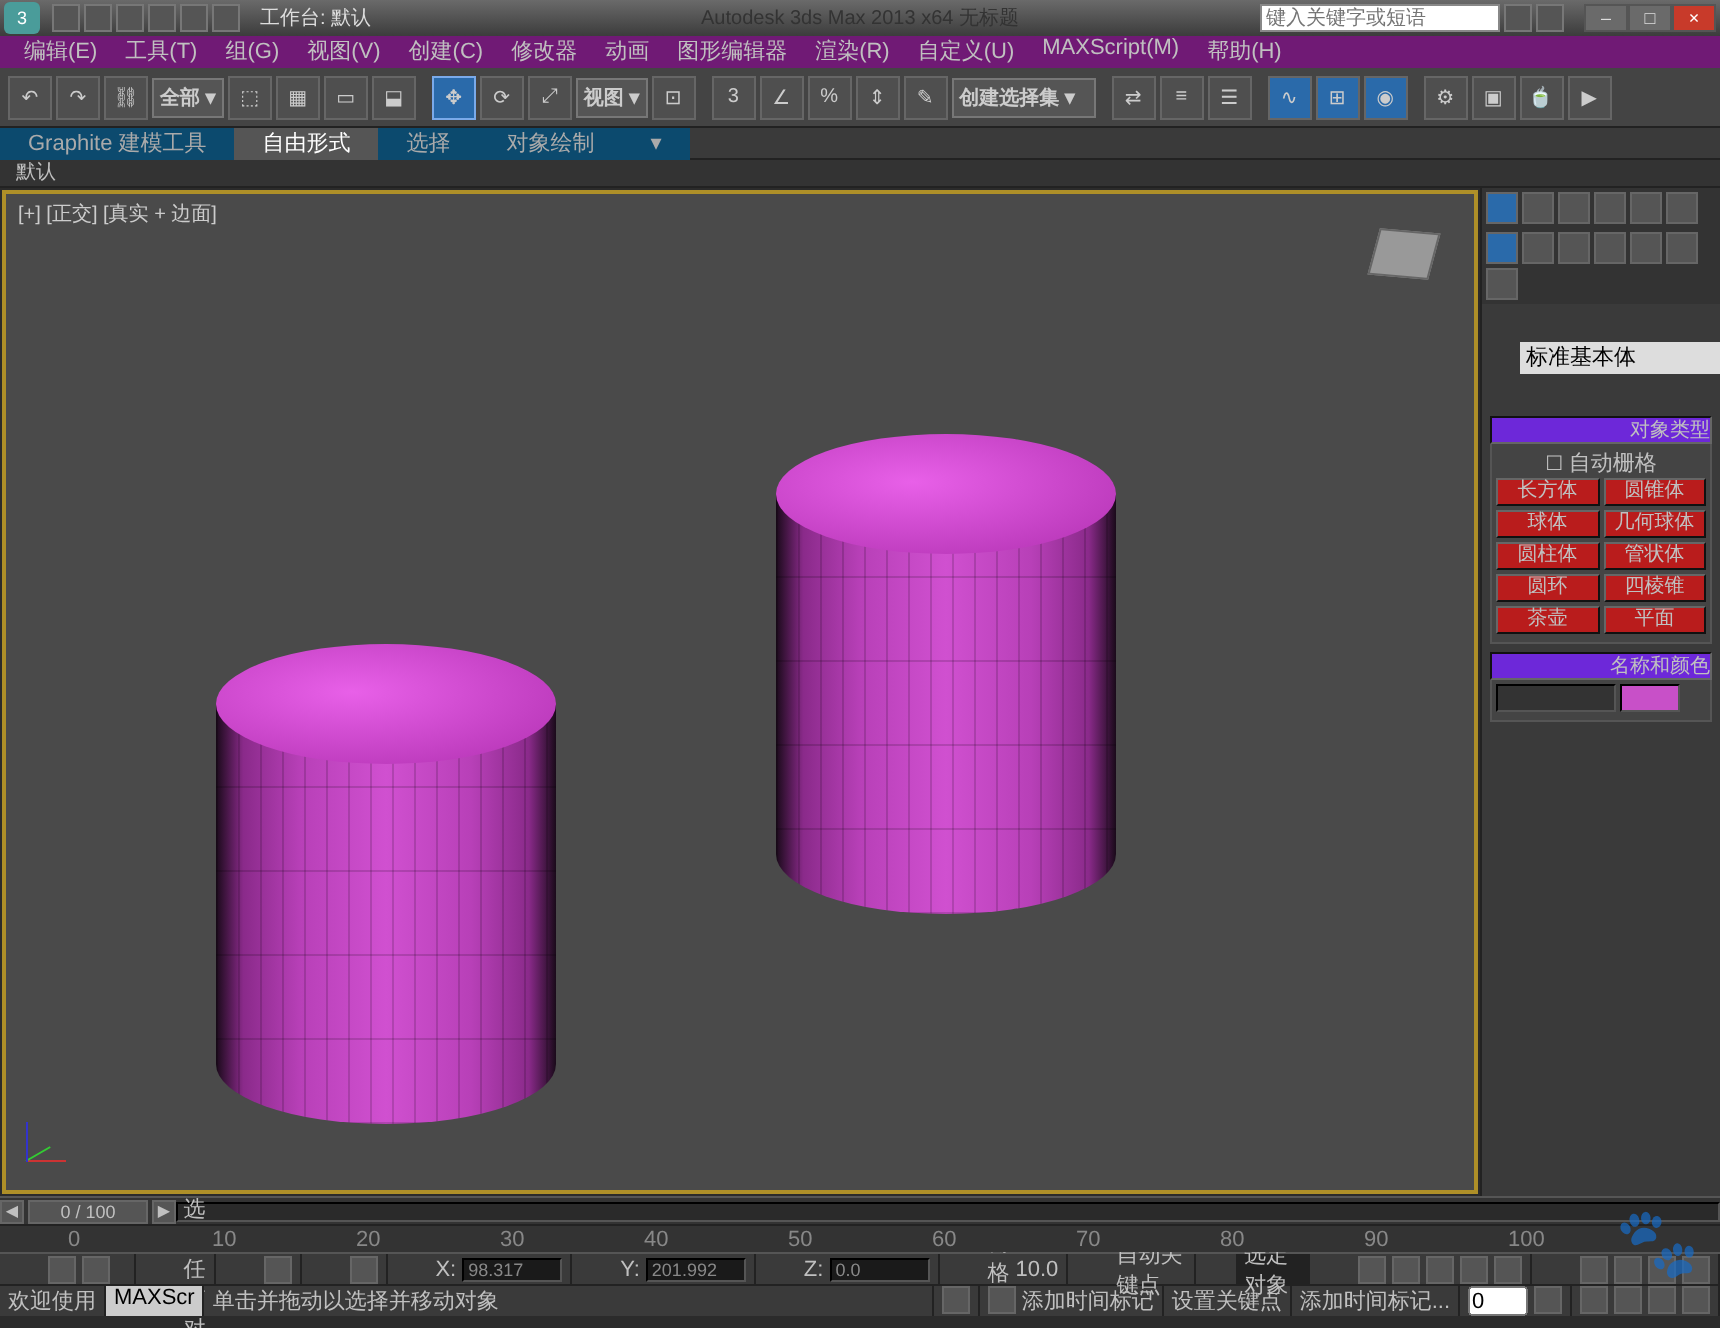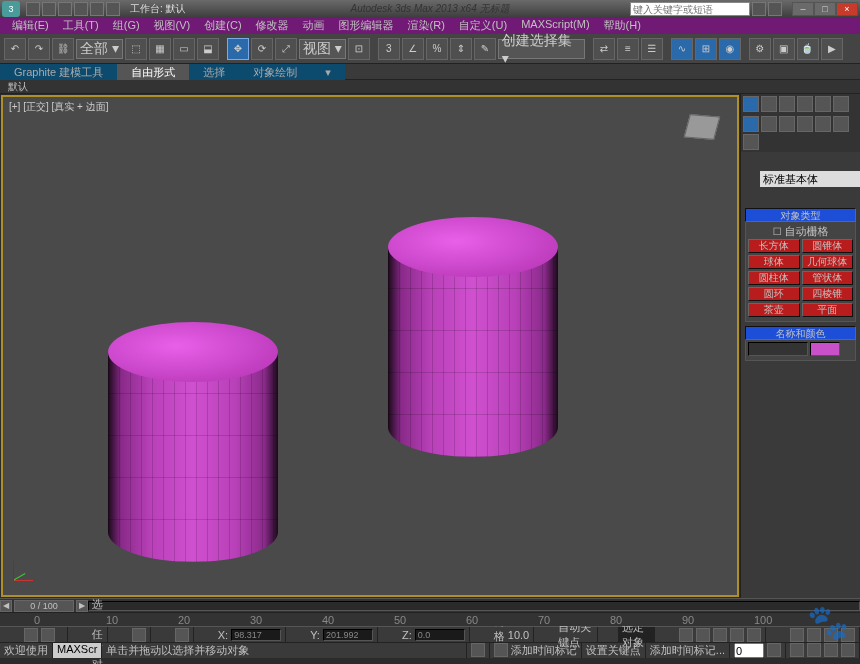--- a/index.html
+++ b/index.html
@@ -2,37 +2,37 @@
 <html><head>
 <meta charset="utf-8">
 <style>
 * { margin: 0; padding: 0; box-sizing: border-box; font-family: "Microsoft YaHei", SimSun, sans-serif; font-size: 11px; }
 body { width: 860px; height: 664px; background: #2b2b2b; color: #c0c0c0; overflow: hidden; position: relative; }
 .titlebar { height: 18px; background: linear-gradient(#6a6a6a,#3c3c3c); display: flex; align-items: center; padding: 0 2px; color: #ddd; }
 .titlebar .logo { width: 18px; height: 16px; background: #4a9c9a; border-radius: 3px; text-align: center; line-height: 16px; font-size: 9px; color: #fff; }
 .titlebar .small-icons { display: flex; gap: 2px; margin-left: 6px; }
 .titlebar .small-icons span { width: 14px; height: 14px; background: #555; border: 1px solid #777; }
 .titlebar .workspace { margin-left: 10px; font-size: 10px; }
-.titlebar .apptitle { position: absolute; left: 50%; transform: translateX(-50%); font-size: 10px; color: #333; font-style: italic; }
+.titlebar .apptitle { position: absolute; left: 50%; transform: translateX(-50%); font-size: 10px; color: #333; }
 .titlebar .search { margin-left: auto; }
 .titlebar .search input { width: 120px; height: 14px; font-size: 10px; background: #fff; border: 1px solid #888; padding: 0 2px; }
 .titlebar .search-ico { width: 14px; height: 14px; background: #555; border: 1px solid #777; margin-left: 2px; }
 .titlebar .winbtns { display: flex; margin-left: 10px; }
 .titlebar .winbtns div { width: 22px; height: 14px; border: 1px solid #555; text-align: center; line-height: 12px; font-size: 9px; }
 .titlebar .minbtn { background: #6a6a6a; }
 .titlebar .maxbtn { background: #6a6a6a; }
 .titlebar .closebtn { background: #c83a2a; color: #fff; }
 .menubar { height: 16px; background: #701a75; display: flex; align-items: flex-start; padding-left: 6px; gap: 2px; font-size: 10px; }
 .menubar span { padding: 0 6px; cursor: default; }
 .toolbar { height: 30px; background: #444; display: flex; align-items: center; padding: 0 4px; gap: 2px; border-bottom: 1px solid #222; }
 .toolbtn { width: 22px; height: 22px; background: #4f4f4f; border: 1px solid #666; display: flex; align-items: center; justify-content: center; font-size: 10px; color: #ccc; }
 .toolbtn.blue { background: #2a6aaa; }
 .toolbtn.active { background: #2a6aaa; border-color: #7aaaea; }
 .toolsep { width: 4px; }
-.tooldrop { height: 20px; background: #555; border: 1px solid #777; padding: 0 3px; color: #ccc; display: flex; align-items: center; font-size: 14px; }
+.tooldrop { height: 20px; background: #555; border: 1px solid #777; padding: 0 3px; color: #ccc; display: flex; align-items: center; font-size: 10px; font-weight: bold; }
 .ribbon { height: 16px; background: #3a3a3a; display: flex; align-items: center; gap: 0; font-size: 10px; border-bottom: 1px solid #222; }
 .ribbon .tab { padding: 0 14px; height: 16px; line-height: 16px; background: #0c4a6e; color: #aaa; cursor: default; }
 .ribbon .tab.active { background: #555; color: #fff; }
 .subribbon { height: 14px; background: #333; font-size: 10px; padding-left: 8px; line-height: 14px; border-bottom: 1px solid #222; }
 .workarea { position: relative; height: 504px; display: flex; }
 .viewport { flex: 1; background: #4a4a4a; position: relative; border: 2px solid #ae8f28; margin: 1px; }
 .vp-label { position: absolute; top: 3px; left: 6px; font-size: 10px; color: #ccc; }
 .vp-cube { position: absolute; top: 8px; right: 10px; width: 50px; height: 50px; }
 .vp-cube .cube { width: 30px; height: 24px; background: #999; margin: 10px auto; transform: rotate(15deg) skewY(-10deg); border: 1px solid #666; }
 .vp-axis { position: absolute; bottom: 14px; left: 10px; width: 30px; height: 30px; }
@@ -44,21 +44,21 @@
 .cyl-body { width: 170px; height: 210px; background: linear-gradient(90deg, #1a0a1a 0%, #8a2a8a 8%, #b840b8 25%, #d050d0 50%, #b840b8 75%, #8a2a8a 92%, #1a0a1a 100%); margin-top: -30px; border-bottom-left-radius: 85px 30px; border-bottom-right-radius: 85px 30px; position: relative; }
 .cyl1 { top: 225px; left: 105px; }
 .cyl2 { top: 120px; left: 385px; }
 .cyl-body::before { content: ''; position: absolute; inset: 0; background-image: repeating-linear-gradient(0deg, rgba(0,0,0,0.15) 0 1px, transparent 1px 42px), repeating-linear-gradient(90deg, rgba(0,0,0,0.15) 0 1px, transparent 1px 11px); border-bottom-left-radius: 85px 30px; border-bottom-right-radius: 85px 30px; }
 .panel { width: 120px; background: #3a3a3a; border-left: 1px solid #222; display: flex; flex-direction: column; }
 .panel-icons { display: flex; flex-wrap: wrap; gap: 2px; padding: 2px; background: #333; }
 .panel-icons .pico { width: 16px; height: 16px; background: #555; border: 1px solid #666; }
 .panel-icons .pico.active { background: #2a6aaa; }
 .panel-drop { width: calc(100% - 4px); margin: 19px; height: 16px; background: #ddd; color: #000; font-size: 10px; padding: 0 3px; line-height: 16px; display: flex; justify-content: space-between; }
 .rollout { margin: 2px 4px; }
-.rollout-h { height: 14px; background: #1d4ed8; text-align: center; font-size: 10px; line-height: 14px; border: 1px inset #666; }
+.rollout-h { height: 14px; background: #6d28d9; text-align: right; font-size: 10px; line-height: 14px; border: 1px inset #666; }
 .rollout-b { background: #444; padding: 2px; border: 1px solid #555; border-top: none; }
 .rollout-b .row { display: flex; gap: 2px; margin-bottom: 2px; }
 .rollout-b .btn { flex: 1; height: 14px; background: #b91c1c; border: 1px outset #666; text-align: center; font-size: 10px; line-height: 12px; }
 .rollout-b .chk { font-size: 10px; text-align: center; }
 .rollout-b input.name { width: 60px; height: 14px; background: #333; border: 1px inset #555; color: #ccc; font-size: 10px; }
 .rollout-b .swatch { width: 30px; height: 14px; background: #c850c8; border: 1px inset #555; }
 .timeslider { height: 14px; background: #333; display: flex; align-items: center; border-top: 1px solid #555; }
 .timeslider .arrow { width: 12px; height: 12px; background: #555; border: 1px solid #666; text-align: center; font-size: 8px; line-height: 10px; }
 .timeslider .frame { width: 60px; height: 12px; background: #555; border: 1px solid #666; text-align: center; font-size: 9px; line-height: 10px; margin: 0 2px; }
 .timeslider .track { flex: 1; height: 10px; background: #2a2a2a; border: 1px inset #555; }
@@ -131,21 +131,21 @@
   <div class="toolbtn">⟳</div>
   <div class="toolbtn">⤢</div>
   <div class="tooldrop">视图 ▾</div>
   <div class="toolbtn">⊡</div>
   <div class="toolsep"></div>
   <div class="toolbtn">3</div>
   <div class="toolbtn">∠</div>
   <div class="toolbtn">%</div>
   <div class="toolbtn">⇕</div>
   <div class="toolbtn">✎</div>
-  <div class="tooldrop" style="width:87px">创建选择集      ▾</div>
+  <div class="tooldrop" style="width:72px">创建选择集      ▾</div>
   <div class="toolsep"></div>
   <div class="toolbtn">⇄</div>
   <div class="toolbtn">≡</div>
   <div class="toolbtn">☰</div>
   <div class="toolsep"></div>
   <div class="toolbtn blue">∿</div>
   <div class="toolbtn blue">⊞</div>
   <div class="toolbtn blue">◉</div>
   <div class="toolsep"></div>
   <div class="toolbtn">⚙</div>

